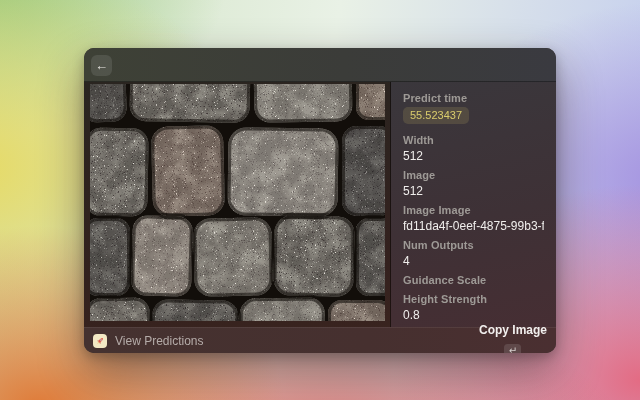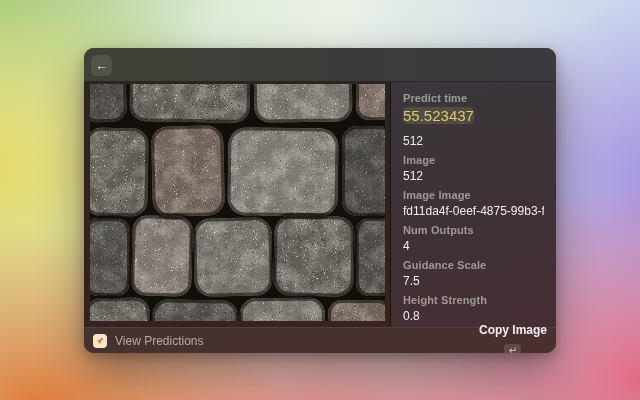--- a/index.html
+++ b/index.html
@@ -58,23 +58,23 @@
   .ditem { margin-bottom:6px; }
   .dlabel {
     font-size:11px; line-height:13px; color:#9e9a96;
     font-weight:700; letter-spacing:.1px; margin-bottom:2px;
   }
   .dvalue {
     font-size:12px; line-height:14px; color:#f0eeec; font-weight:400;
     white-space:nowrap; overflow:hidden; max-width:141px;
   }
   .dvalue.badge {
-    display:inline-block; line-height:17px; height:17px; padding:0 0;
+    display:inline-block; line-height:17px; height:17px; padding:0 7px;
     border-radius:5px; background:rgba(232,212,110,.14);
-    color:#d9cc6c; font-weight:500; font-size:15px; max-width:none;
+    color:#d9cc6c; font-weight:500; font-size:11px; max-width:none;
   }
   
   .action-bar {
     position:absolute; left:0; bottom:0; width:100%; height:26px;
     background:linear-gradient(90deg,#453230 0%,#46302f 60%,#4a2f31 100%);
     border-top:1px solid rgba(255,255,255,.07);
     display:flex; align-items:center; padding:0 9px;
   }
   .ab-left { display:flex; align-items:center; gap:8px; flex:1; }
   .app-icon {
@@ -185,37 +185,37 @@
     </div>
 
     <div class="divider-v"></div>
 
     <div class="details">
       <div class="ditem">
         <div class="dlabel">Predict time</div>
         <div class="dvalue badge">55.523437</div>
       </div>
       <div class="ditem">
+        <div class="dlabel">Width</div>
         <div class="dvalue">512</div>
       </div>
       <div class="ditem">
         <div class="dlabel">Image</div>
         <div class="dvalue">512</div>
       </div>
       <div class="ditem">
         <div class="dlabel">Image Image</div>
         <div class="dvalue">fd11da4f-0eef-4875-99b3-f4bf9a...</div>
       </div>
       <div class="ditem">
         <div class="dlabel">Num Outputs</div>
         <div class="dvalue">4</div>
       </div>
       <div class="ditem">
         <div class="dlabel">Guidance Scale</div>
-        <div class="dvalue">7.5</div>
       </div>
       <div class="ditem">
         <div class="dlabel">Height Strength</div>
         <div class="dvalue">0.8</div>
       </div>
     </div>
   </div>
 
   <div class="action-bar">
     <div class="ab-left">

